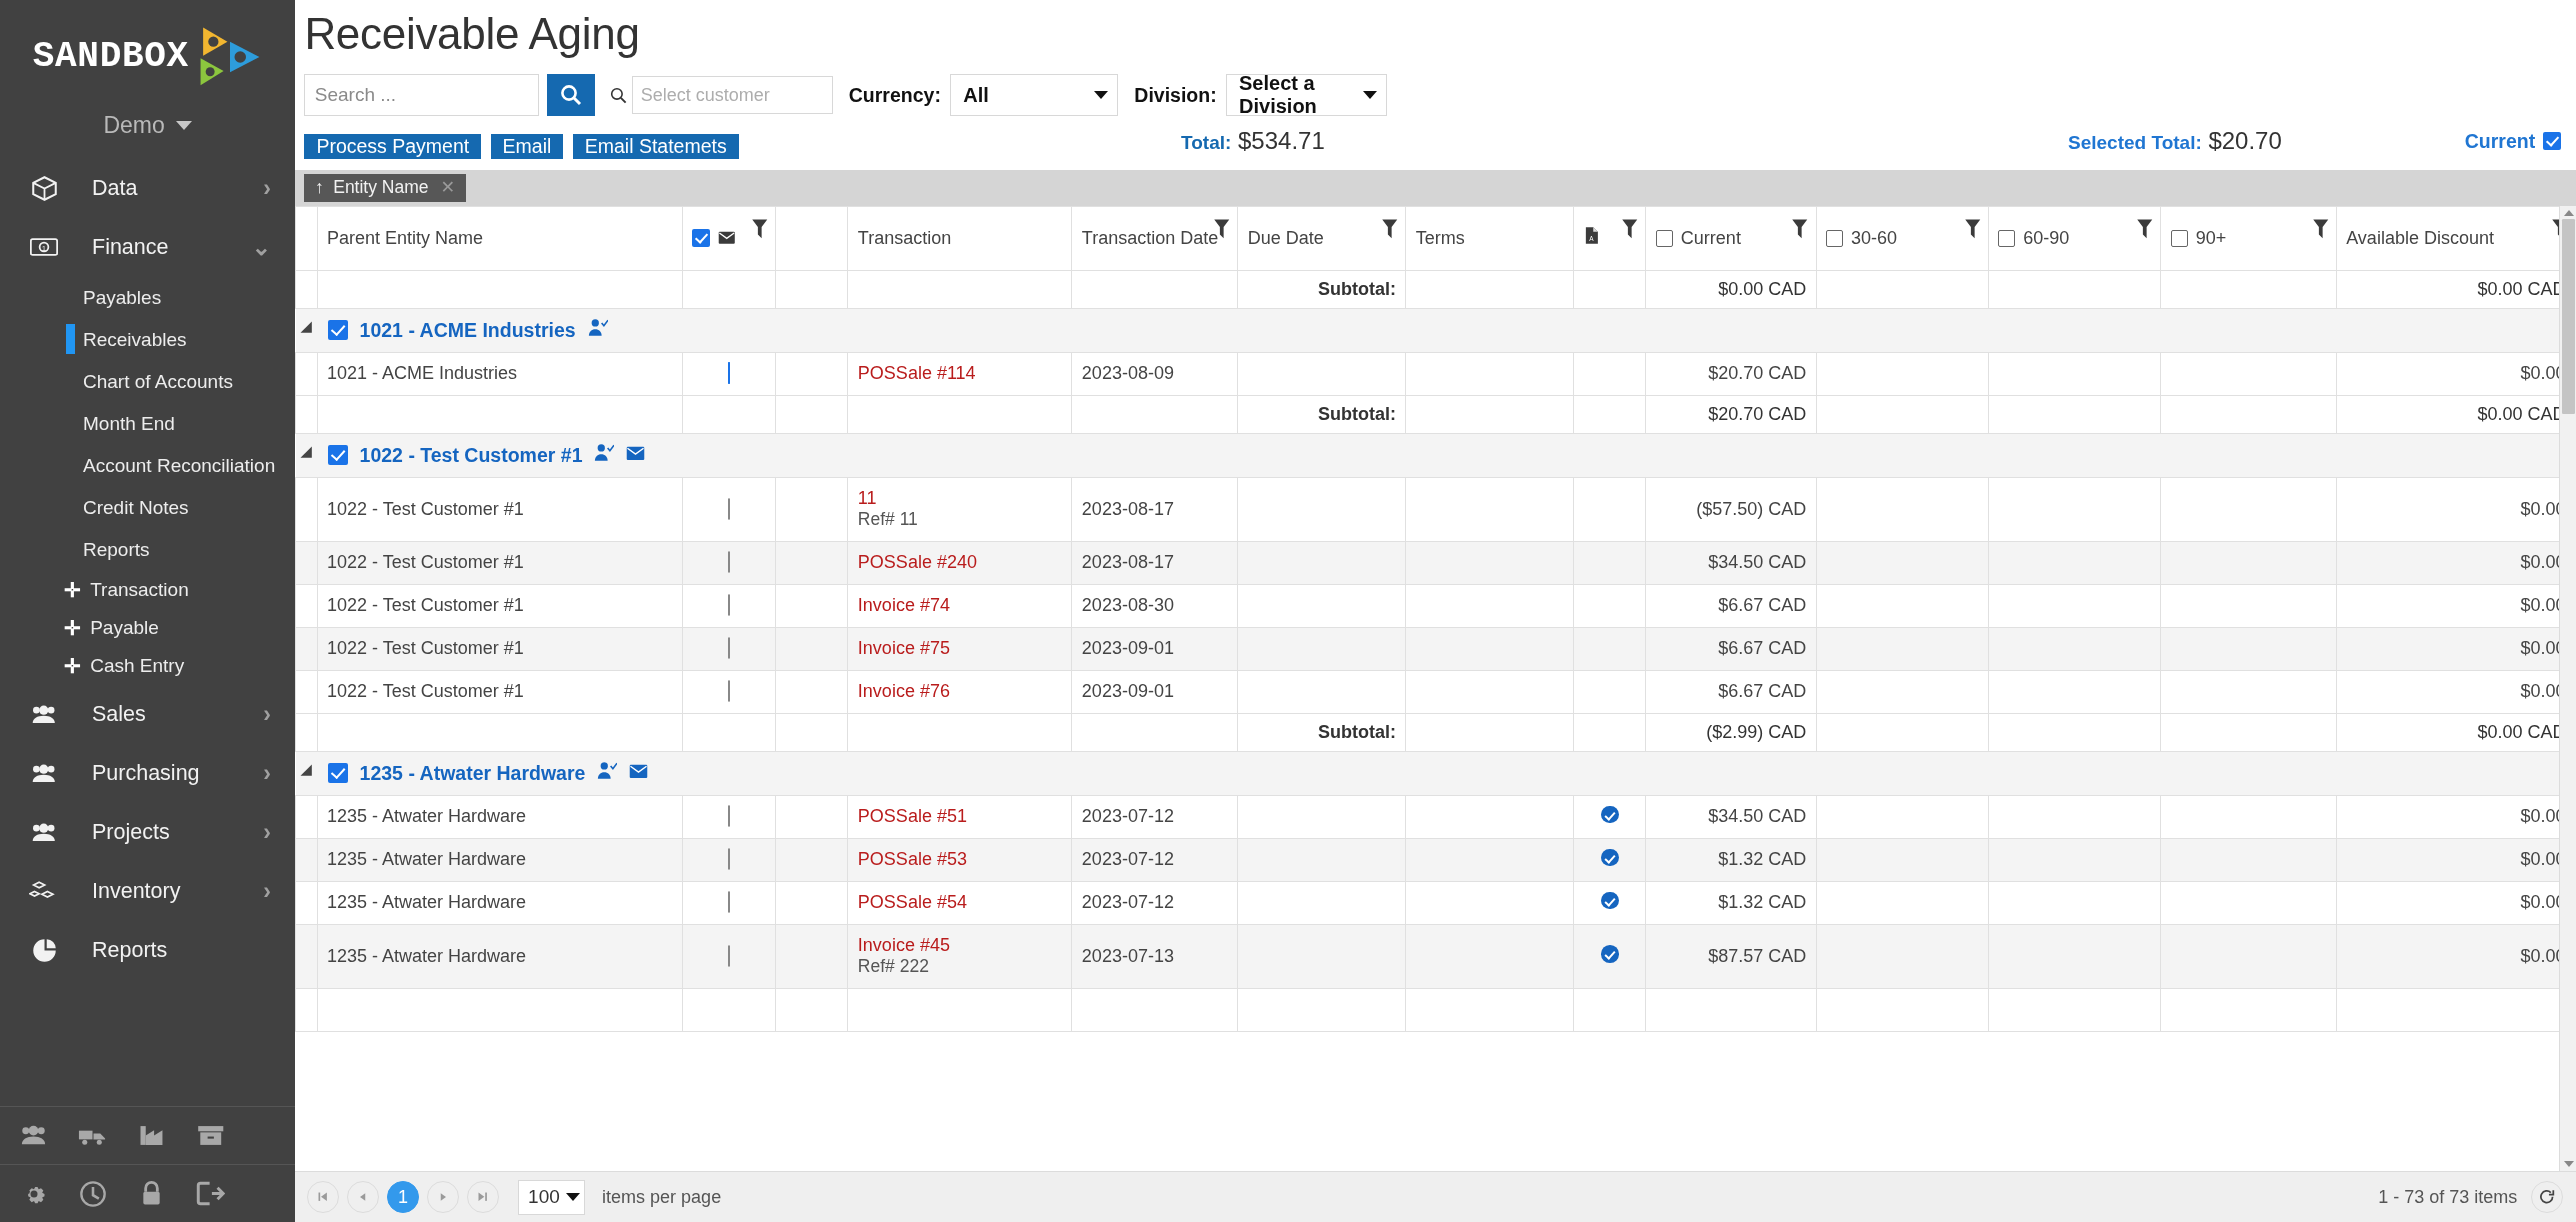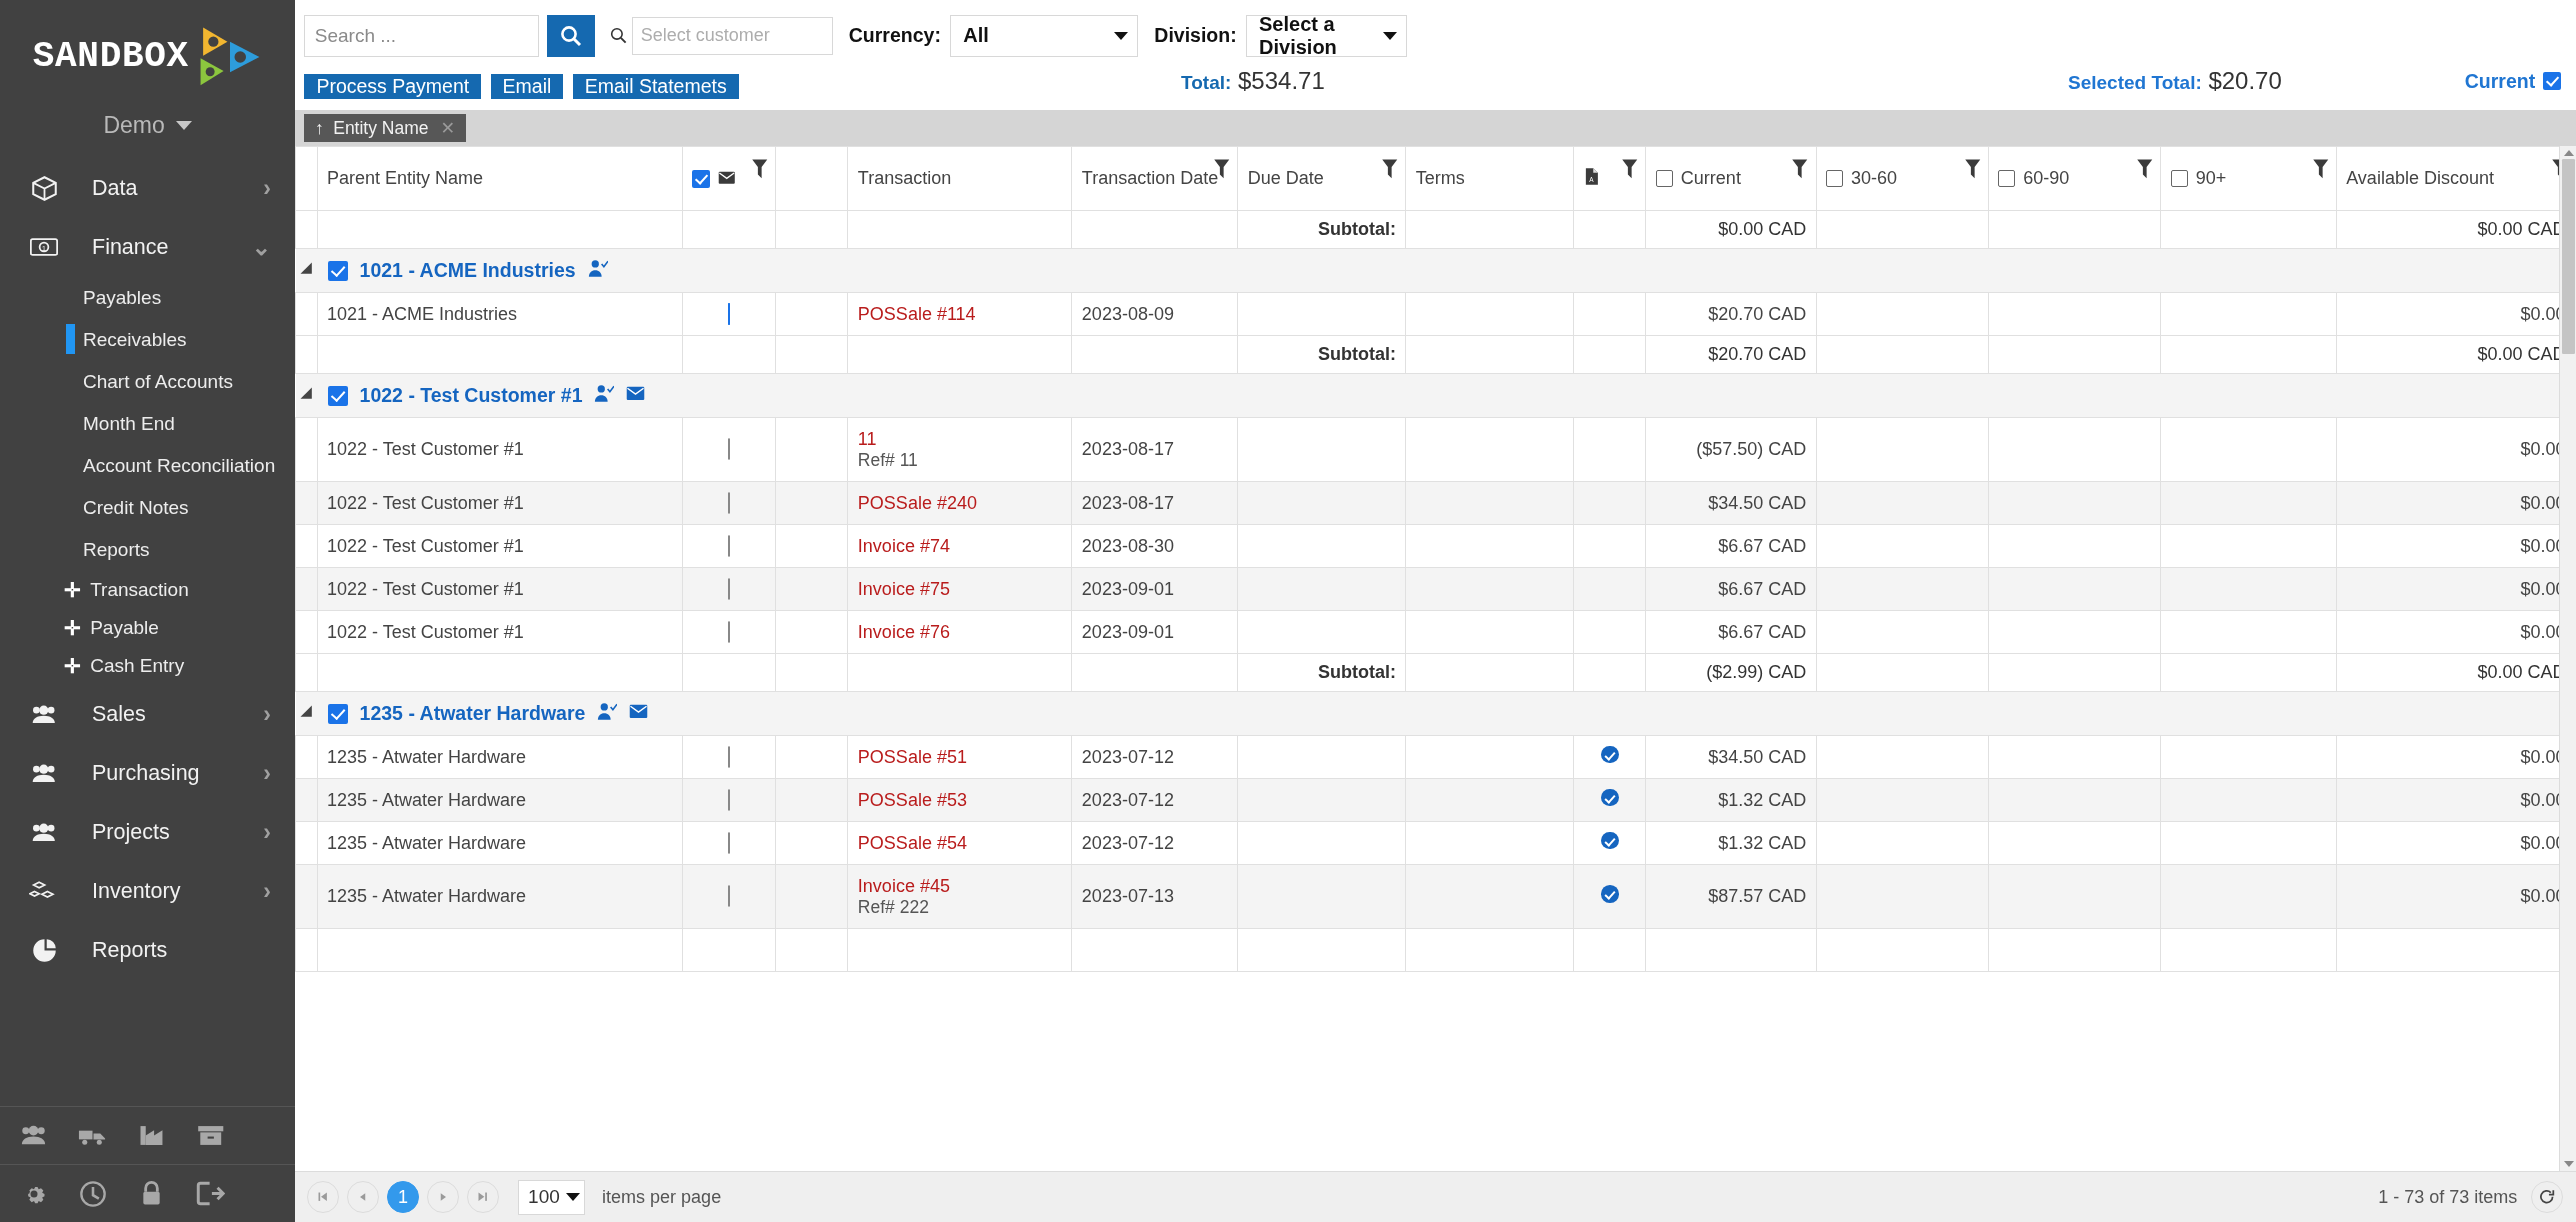--- a/index.html
+++ b/index.html
@@ -93,21 +93,21 @@
     margin-left: 4px; display: flex; align-items: center; padding: 0 8px;
     color: #adadad; font-size: 18px;
   }
   .fld-label { font-size: 19.5px; color: #111; font-weight: bold; margin-left: 16px; }
   .select-box {
     height: 42px; border: 1.3px solid #d8d8d8; background: #fff;
     display: flex; align-items: center; justify-content: space-between;
     padding: 0 9.4px 0 12px; margin-left: 9.4px;
     font-size: 20px; color: #111; font-weight: bold;
   }
-  .sel-cur { width: 188px; }
+  .sel-cur { width: 168px; }
   .sel-div { width: 161px; }
   .caret { width: 0; height: 0; border-left: 7.4px solid transparent;
     border-right: 7.4px solid transparent; border-top: 8.7px solid #111; margin-left: 6.7px;}
 
   .toolbar-row2 { display: flex; align-items: center; padding: 4px 0 0 9.4px; height: 51px; position: relative;}
   .btn {
     background: #1569b0; color: #fff; font-size: 19.5px;
     height: 25px; padding: 0 12px; display: flex; align-items: center;
     margin-right: 9.4px; border: none;
   }
@@ -441,20 +441,21 @@
         <svg width="29.5" height="27" viewBox="0 0 26 22">
             <path d="M12 2H4a2 2 0 0 0-2 2v14a2 2 0 0 0 2 2h8" fill="none" stroke="#a8a8a8" stroke-width="2.6"></path>
             <path d="M14 11h10M19 6l5 5-5 5" fill="none" stroke="#a8a8a8" stroke-width="2.6"></path>
           </svg>
       </span>
     </div>
   </aside>
 
   <section class="main">
 
+    <h1 class="page-title">Receivable Aging</h1>
 
     <div class="toolbar-row1">
       <div class="search-box">
         <span>Search ...</span>
       </div>
       <div class="search-btn">
         <svg width="24" height="24" viewBox="0 0 24 24">
           <circle cx="10" cy="10" r="6.6" fill="none" stroke="#fff" stroke-width="2.6"></circle>
           <line x1="15" y1="15" x2="21" y2="21" stroke="#fff" stroke-width="3"></line>
         </svg>

